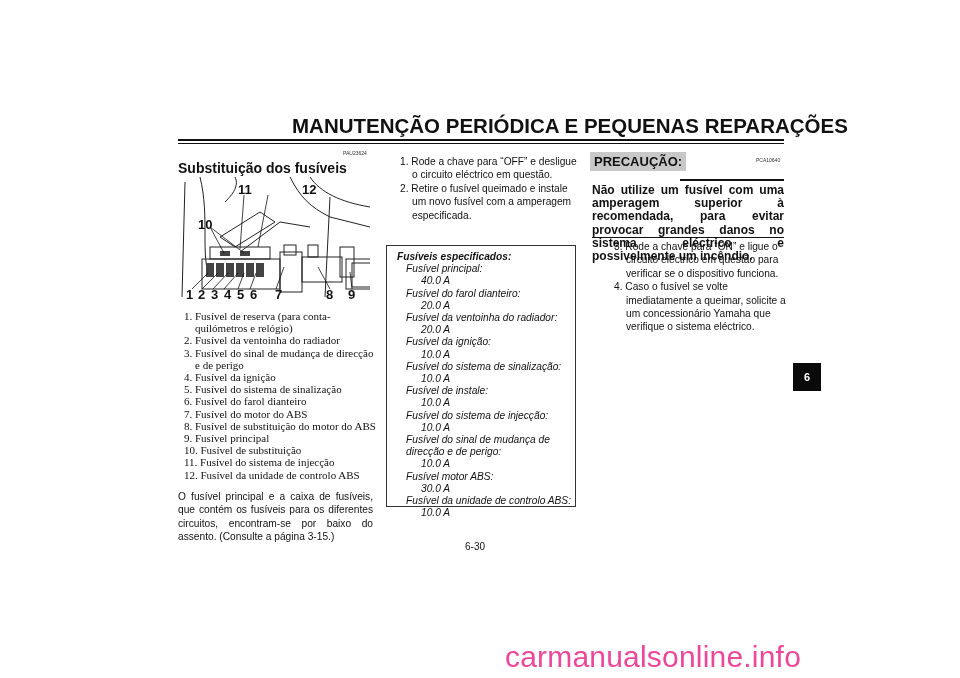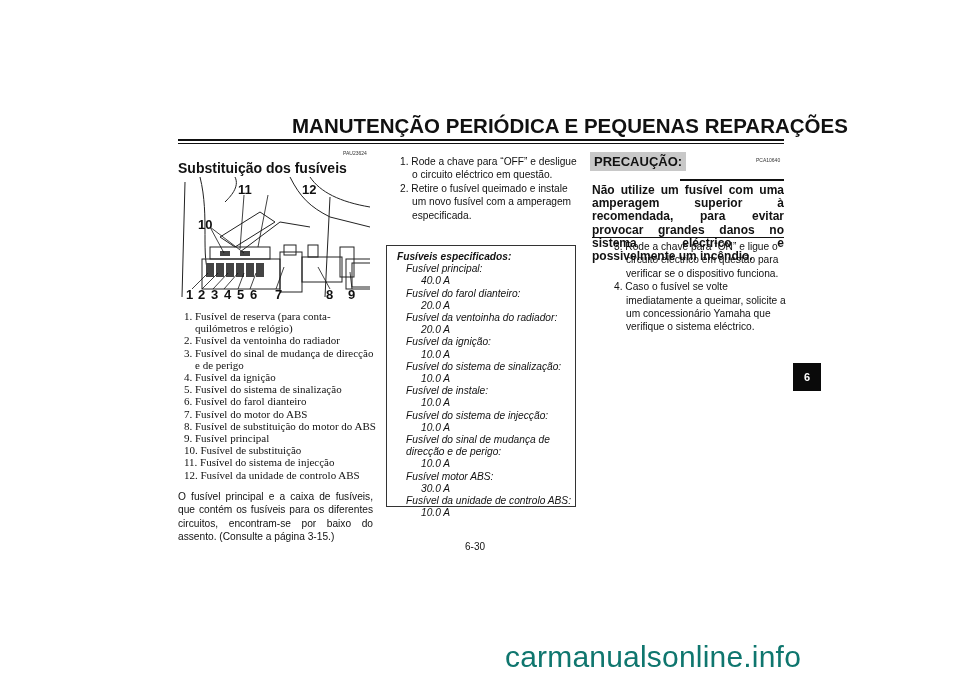--- a/index.html
+++ b/index.html
@@ -24,21 +24,21 @@
   .specbox .nm { padding-left:9px; }
   .specbox .val { padding-left:24px; }
   .warn-badge { left:590px; top:152px; background:#c8c8c8; font-weight:bold; font-size:13px; padding:2px 4px; }
   .warn-line { left:680px; top:179px; width:104px; height:2px; background:#111; }
   .warn-text { left:592px; top:184px; width:192px; font-weight:bold; font-size:12px; line-height:13.2px; text-align:justify; }
   .warn-under { left:592px; top:237px; width:192px; height:1px; background:#111; }
   .right-steps { left:600px; top:240px; width:190px; }
   .tab { left:793px; top:363px; width:28px; height:28px; background:#0a0a0a; color:#fff; font-weight:bold; font-size:11px;
          display:flex; align-items:center; justify-content:center; }
   .pageno { left:465px; top:541px; font-size:10px; }
-  .watermark { left:505px; top:640px; font-size:30px; color:#0f766e; white-space:nowrap; letter-spacing:0.2px; }
+  .watermark { left:505px; top:640px; font-size:30px; color:#ec4899; white-space:nowrap; letter-spacing:0.2px; }
   .fig-num { position:absolute; font-weight:bold; font-size:13px; }
 </style>
 </head>
 <body>
 
 <div class="abs title">MANUTENÇÃO PERIÓDICA E PEQUENAS REPARAÇÕES</div>
 <div class="abs rule1"></div>
 <div class="abs rule2"></div>
 
 <div class="abs code" style="left:343px;top:150px;">PAU23624</div>

